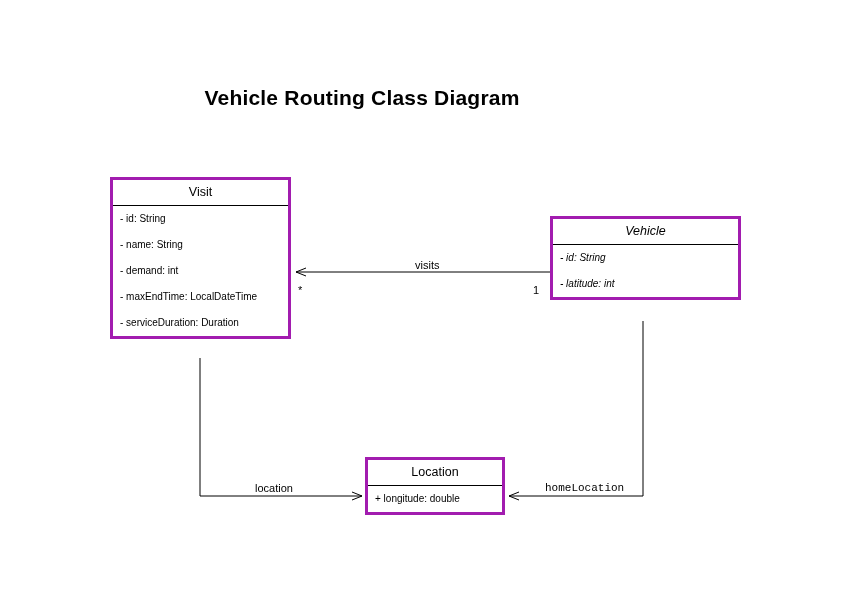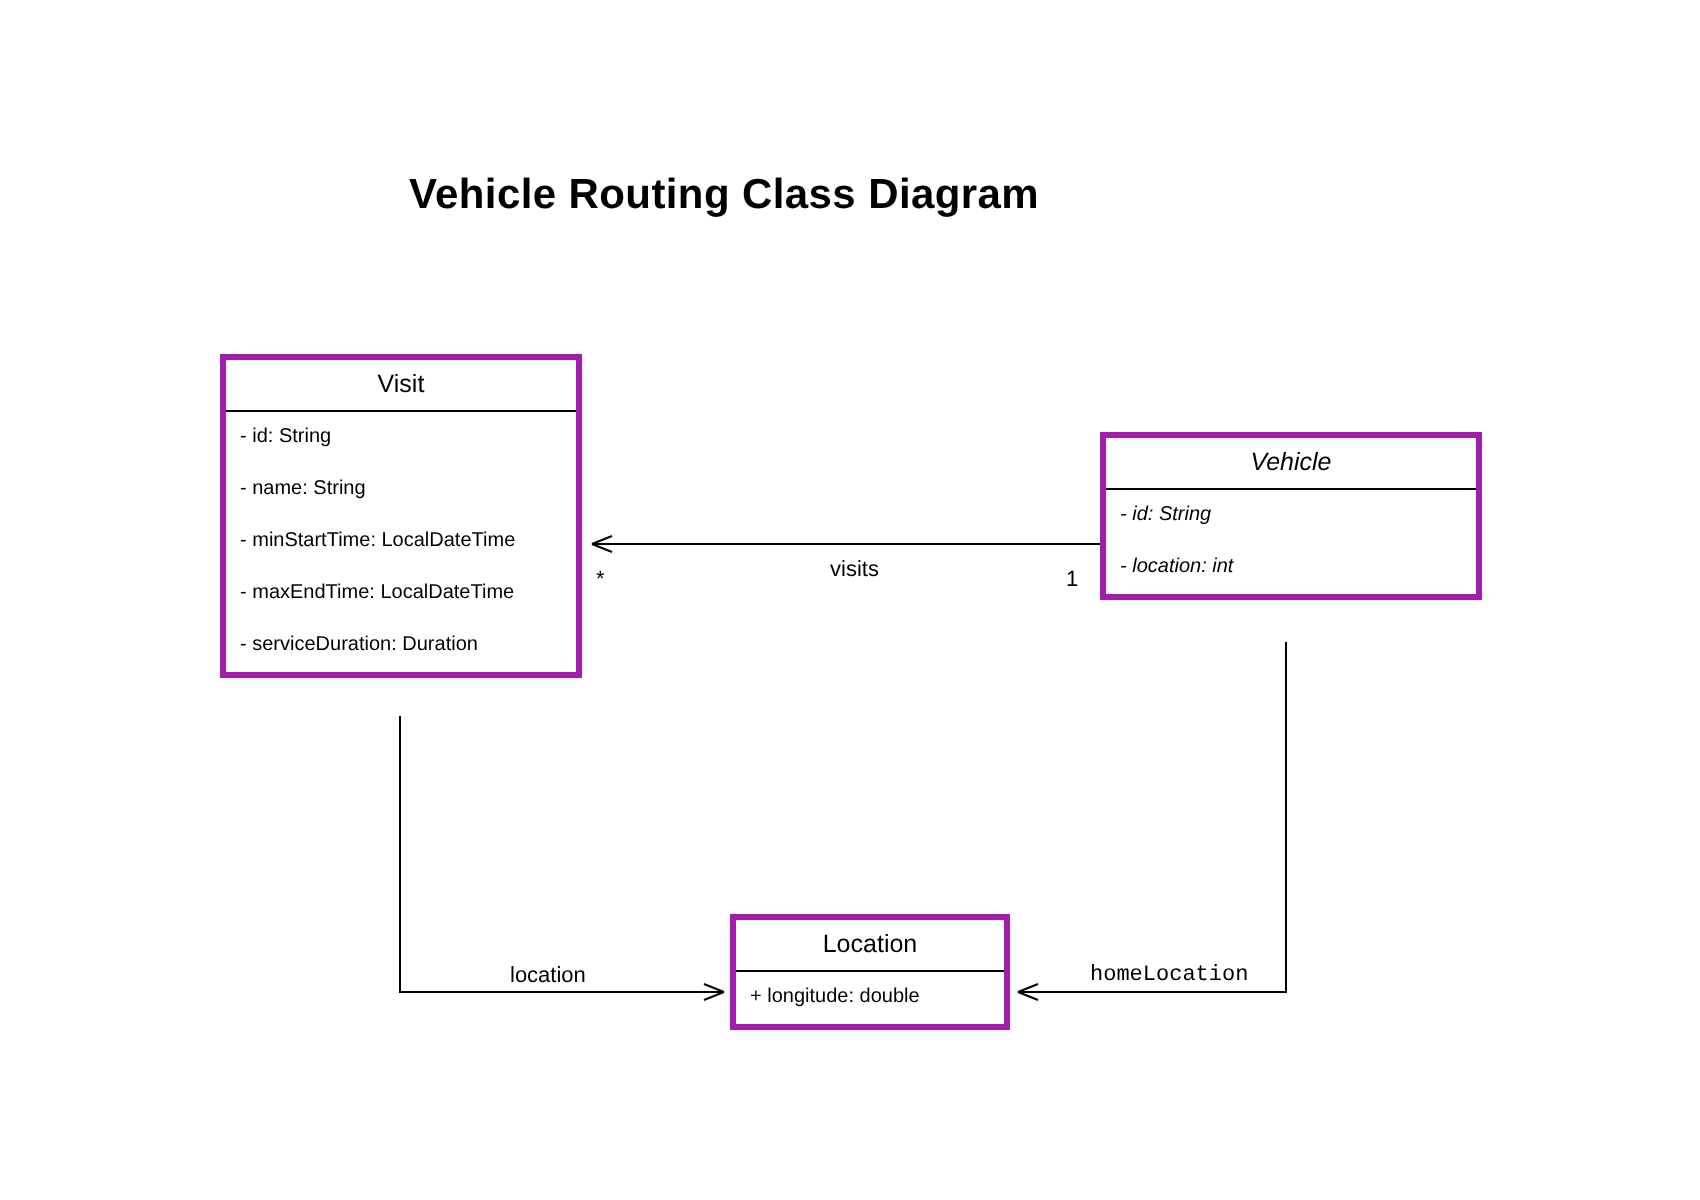--- a/index.html
+++ b/index.html
@@ -82,21 +82,21 @@
     width: 850px;
     height: 600px;
     pointer-events: none;
   }
   .edge-label {
     position: absolute;
     font-size: 11px;
     color: #000000;
     white-space: nowrap;
   }
-  #label-visits { left: 415px; top: 259px; margin-top: 20px; }
+  #label-visits { left: 415px; top: 259px; }
   #label-mult-star { left: 298px; top: 284px; }
   #label-mult-one { left: 533px; top: 284px; }
   #label-location { left: 255px; top: 482px; }
   #label-homelocation { left: 545px; top: 482px; font-family: Liberation Mono, monospace; }
 </style>
 </head>
 <body>
 
 <div id="canvas">
 
@@ -129,31 +129,31 @@
   <div class="edge-label" id="label-mult-star">*</div>
   <div class="edge-label" id="label-mult-one">1</div>
   <div class="edge-label" id="label-location">location</div>
   <div class="edge-label" id="label-homelocation">homeLocation</div>
 
   <div class="uml-class" id="class-visit">
     <div class="class-name">Visit</div>
     <div class="attr-list">
       <div class="attr">- id: String</div>
       <div class="attr">- name: String</div>
-      <div class="attr">- minStartTime: LocalDateTime</div>
+      <div class="attr">- demand: int</div>
       <div class="attr">- maxEndTime: LocalDateTime</div>
       <div class="attr">- serviceDuration: Duration</div>
     </div>
   </div>
 
   <div class="uml-class" id="class-vehicle">
     <div class="class-name">Vehicle</div>
     <div class="attr-list">
       <div class="attr">- id: String</div>
-      <div class="attr">- location: int</div>
+      <div class="attr">- latitude: int</div>
     </div>
   </div>
 
   <div class="uml-class" id="class-location">
     <div class="class-name">Location</div>
     <div class="attr-list">
       <div class="attr">+ longitude: double</div>
     </div>
   </div>
 

